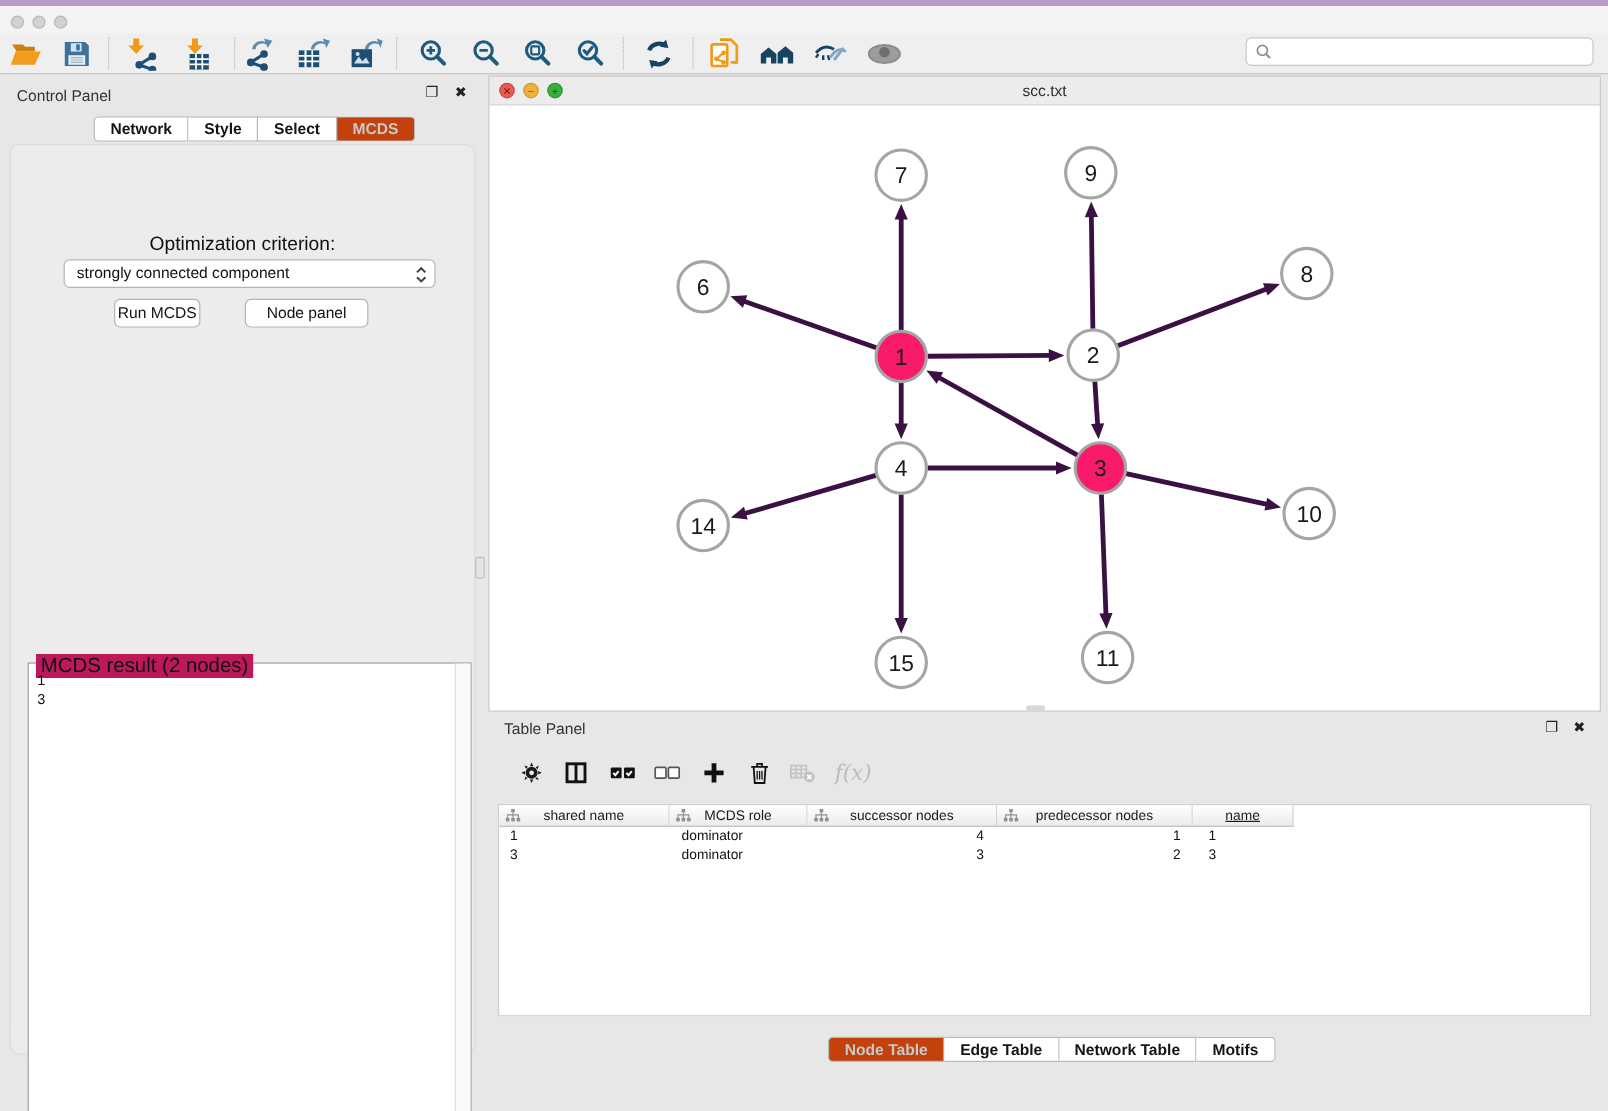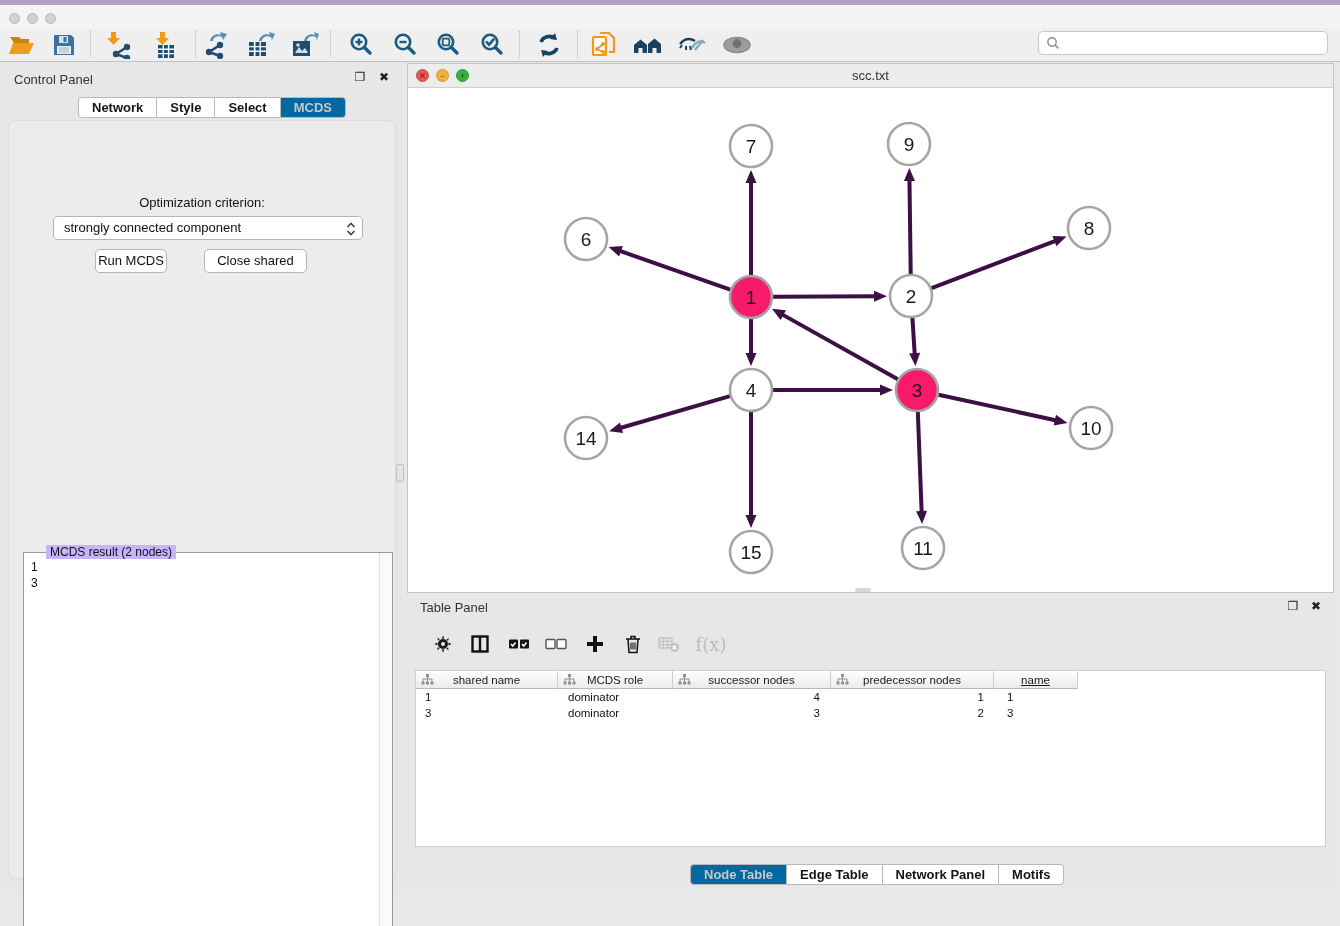--- a/index.html
+++ b/index.html
@@ -20,48 +20,48 @@
   .searchbox input { border:none; outline:none; flex:1; font-size:12px; margin-left:5px; background:transparent; }
 
   
   .cpanel { position:absolute; left:0; top:63px; width:404px; height:827px; background:#e7e7e7; }
   .panel-title { position:absolute; left:14px; top:9px; font-size:13px; color:#333; }
   .win-ctl { position:absolute; top:6px; width:16px; height:16px; font-size:12px; color:#222; text-align:center; line-height:16px; cursor:default; }
   .seg-tabs { position:absolute; display:flex; }
   .seg-tab { height:21px; line-height:19px; padding:0 13px; font-size:13px; font-weight:600; color:#141414; background:#fff; border:1px solid #b9b9b9; border-left:none; text-align:center; white-space:nowrap; }
   .seg-tab:first-child { border-left:1px solid #b9b9b9; border-radius:4px 0 0 4px; }
   .seg-tab:last-child { border-radius:0 4px 4px 0; }
-  .seg-tab.active { background:#0369a1; color:#c8c8c8; }
+  .seg-tab.active { background:#c2410c; color:#c8c8c8; }
   .cp-inner { position:absolute; left:8px; top:57px; width:388px; height:759px; background:#ececec; border:1px solid #dcdcdc; border-radius:8px; }
-  .opt-label { position:absolute; left:0; right:0; top:74px; text-align:center; font-size:13px; color:#111; }
+  .opt-label { position:absolute; left:0; right:0; top:74px; text-align:center; font-size:16px; color:#111; }
   .dropdown { position:absolute; left:44px; top:95px; width:310px; height:24px; background:#fff; border:1px solid #b5b5b5; border-radius:5px; font-size:13px; color:#111; line-height:22px; padding-left:10px; }
   .dd-arrows { position:absolute; right:4px; top:3px; }
   .btn { position:absolute; height:24px; background:#fff; border:1px solid #b5b5b5; border-radius:5px; font-size:13px; color:#111; text-align:center; line-height:22px; }
   .groupbox { position:absolute; left:14px; top:431px; width:370px; height:379px; border:1px solid #9a9a9a; background:#fff; }
-  .legend { position:absolute; left:22px; top:-8px; background:#c4b5fd; padding:0 4px; font-size:12px; color:#111; white-space:nowrap; }
+  .legend { position:absolute; left:6px; top:-8px; background:#be185d; padding:0 4px; font-size:17px; color:#111; white-space:nowrap; }
   .result-lines { position:absolute; left:0; top:2px; right:14px; bottom:0; padding:4px 0 0 7px; font-size:12px; color:#111; line-height:16px; overflow:hidden; }
   .result-scroll { position:absolute; right:0; top:0; bottom:0; width:13px; background:#fafafa; border-left:1px solid #e0e0e0; }
 
   
   .netwin { position:absolute; left:407px; top:63px; width:927px; height:530px; background:#ececec; border:1px solid #c4c4c4; }
   .netwin-titlebar { position:absolute; left:0; top:0; right:0; height:24px; background:#ececec; border-bottom:1px solid #cfcfcf; }
   .netwin-title { position:absolute; left:0; right:0; top:4px; text-align:center; font-size:13px; color:#303030; }
   .tl { position:absolute; top:5px; width:13px; height:13px; border-radius:50%; font-size:9px; line-height:12px; text-align:center; }
   .tl-red { background:#e95a52; border:1px solid #c94840; color:#7d1a14; }
   .tl-yel { background:#f0b13c; border:1px solid #d29a2c; color:#8a5d0a; }
   .tl-grn { background:#37b13e; border:1px solid #2a9330; color:#0e5513; }
   .net-canvas { position:absolute; left:0; top:24px; width:925px; height:504px; background:#fff; }
   .splitter-grip { position:absolute; left:396px; top:464px; width:8px; height:18px; background:#e4e4e4; border:1px solid #bfbfbf; border-radius:2px; }
   .bottom-grip { position:absolute; left:855px; top:588px; width:16px; height:4px; background:#d7d7d7; border-radius:2px; }
 
   
   .tpanel { position:absolute; left:407px; top:595px; width:927px; height:293px; background:#e7e7e7; }
   .tp-toolbar { position:absolute; left:8px; top:30px; width:911px; height:39px; }
   .tp-btn { position:absolute; top:3px; width:32px; height:32px; display:flex; align-items:center; justify-content:center; }
-  .fx { font-family:"DejaVu Serif","Liberation Serif",serif; font-size:18px; color:#bcbcbc; }
+  .fx { font-family:"DejaVu Serif","Liberation Serif",serif; font-style:italic; font-size:18px; color:#bcbcbc; }
   .ttable { position:absolute; left:8px; top:75px; width:911px; height:177px; background:#fff; border:1px solid #cfcfcf; overflow:hidden; }
   .thead { position:absolute; left:0; top:0; height:18px; display:flex; }
   .th { position:relative; height:18px; background:linear-gradient(#ffffff,#ebebeb); border-right:1px solid #cfcfcf; border-bottom:1px solid #b9b9b9; font-size:11.5px; color:#1a1a1a; display:flex; align-items:center; justify-content:center; }
   .th .tree-ic { position:absolute; left:5px; top:3px; }
   .trow { position:absolute; left:0; height:16px; display:flex; }
   .td { height:16px; font-size:11.5px; color:#111; line-height:16px; white-space:nowrap; overflow:hidden; }
   .bot-tabs { position:absolute; top:269px; display:flex; }
 
   
   .statusbar { position:absolute; left:0; top:890px; width:1340px; height:36px; background:#eaeaea; border-top:1px solid #c6c6c6; }
@@ -242,21 +242,21 @@
       <div class="dropdown">
         <span>strongly connected component</span>
         <span class="dd-arrows">
           <svg width="14" height="18" viewBox="0 0 14 18">
               <path d="M3.5 7 L7 3.5 L10.5 7" fill="none" stroke="#444" stroke-width="1.7"></path>
               <path d="M3.5 11 L7 14.5 L10.5 11" fill="none" stroke="#444" stroke-width="1.7"></path>
             </svg>
         </span>
       </div>
       <div class="btn" style="left:86px; top:128px; width:72px;">Run MCDS</div>
-      <div class="btn" style="left:195px; top:128px; width:103px;">Close shared</div>
+      <div class="btn" style="left:195px; top:128px; width:103px;">Node panel</div>
       <div class="groupbox">
         <div class="legend">MCDS result (2 nodes)</div>
         <div class="result-lines">
             <div>1</div>
             <div>3</div>
           </div>
         <div class="result-scroll"></div>
       </div>
     </div>
   </div>
@@ -499,19 +499,19 @@
             <div class="td" style="width: 116px; text-align: left; padding: 0px 0px 0px 9px;">dominator</div>
             <div class="td" style="width: 159px; text-align: right; padding: 0px 14px 0px 0px;">3</div>
             <div class="td" style="width: 164px; text-align: right; padding: 0px 14px 0px 0px;">2</div>
             <div class="td" style="width: 85px; text-align: left; padding: 0px 0px 0px 9px;">3</div>
           </div>
         </div>
     </div>
     <div class="seg-tabs bot-tabs" style="left:283px;">
         <div class="seg-tab active">Node Table</div>
         <div class="seg-tab">Edge Table</div>
-        <div class="seg-tab">Network Panel</div>
+        <div class="seg-tab">Network Table</div>
         <div class="seg-tab">Motifs</div>
       </div>
   </div>
 
 
 </div>
 
 </body></html>

